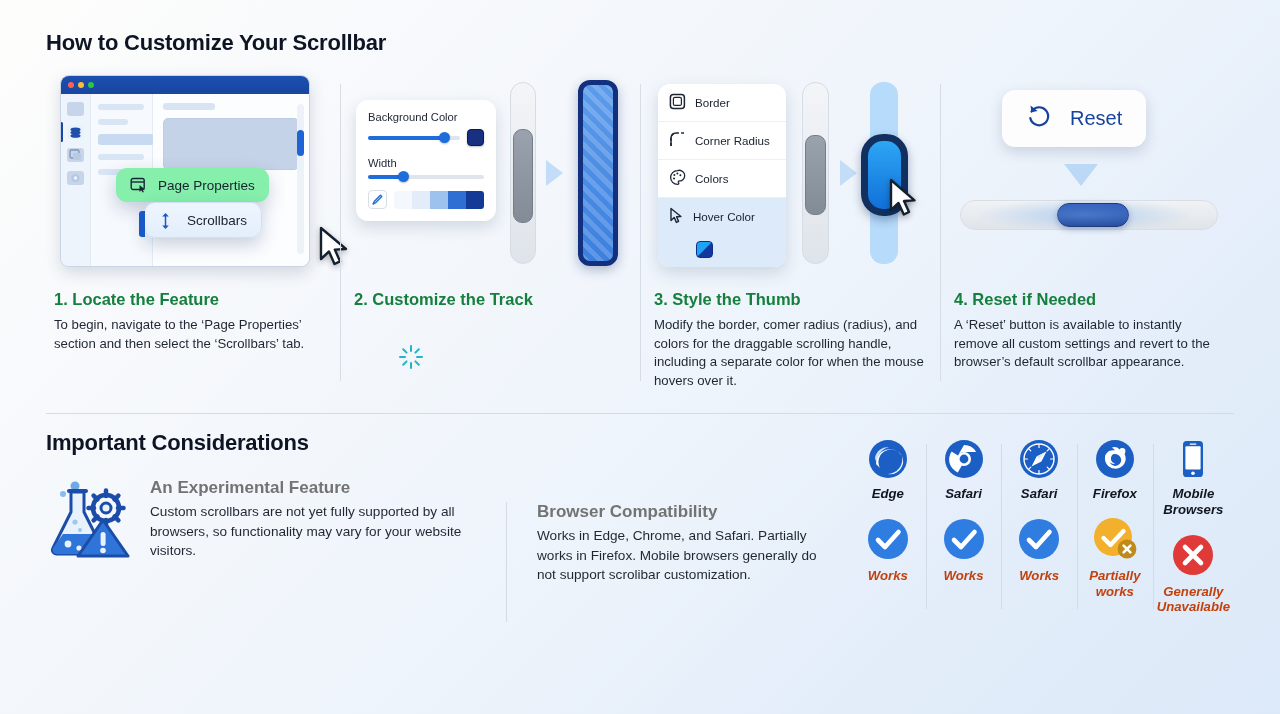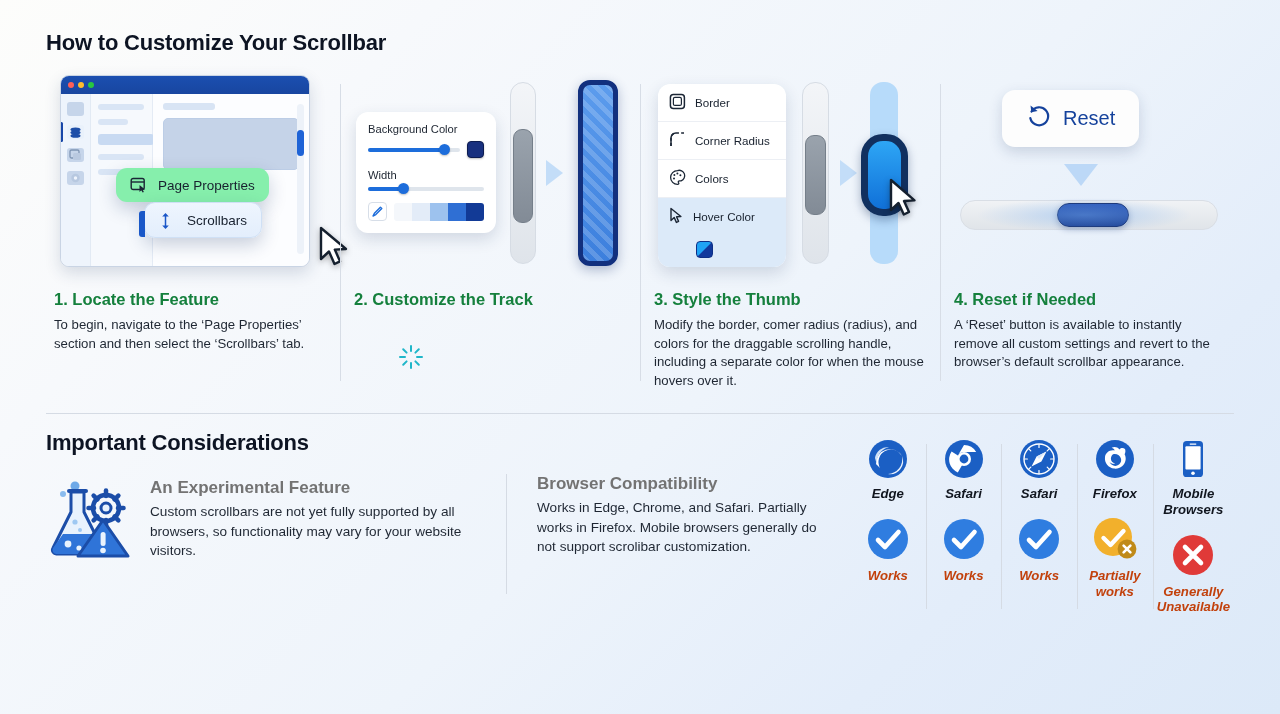--- a/index.html
+++ b/index.html
@@ -141,21 +141,21 @@
   .ico-sm { width: 18px; height: 16px; color: #1b2635; flex: 0 0 auto; }
 
   
   .sparkle { position: absolute; left: 253px; top: 141px; width: 26px; height: 26px; }
   .cursor { position: absolute; }
   .cursor svg { display: block; filter: drop-shadow(0 2px 3px rgba(0,0,0,.3)); }
   .cur1 { left: 264px; top: 154px; }
 
   
   .card {
-    position: absolute; left: 2px; top: 40px;
+    position: absolute; left: 2px; top: 28px;
     width: 140px; background: #fff; border-radius: 12px;
     padding: 11px 12px 12px 12px;
     box-shadow: 0 6px 16px rgba(25,50,95,.16);
   }
   .card-lab { font-size: 11.2px; color: #1d2531; margin-bottom: 6px; }
   .srow { display: flex; align-items: center; gap: 7px; margin-bottom: 11px; }
   .slider { position: relative; height: 4px; border-radius: 3px; background: #dfe5ec; flex: 1; }
   .slider .fill { position: absolute; left:0; top:0; height:4px; border-radius:3px; background:#1d6ddb; }
   .slider .knob {
     position: absolute; top: -4px; width: 11px; height: 11px; border-radius: 50%;
@@ -225,21 +225,21 @@
   .thumb-styled {
     position: absolute; border-radius: 22px;
     background: linear-gradient(180deg,#2ea6f5,#1070d8);
     border: 7px solid #11305f;
     box-shadow: 0 4px 10px rgba(15,40,90,.35);
   }
 
   
   .reset-btn {
     position: absolute; left: 48px; top: 18px;
-    display: flex; align-items: center; gap: 11px;
+    display: flex; align-items: center; gap: 18px;
     background: #fdfdfd; border-radius: 13px;
     padding: 13px 24px; font-size: 20px; font-weight: 500; color: #15429c;
     box-shadow: 0 5px 14px rgba(25,50,95,.17);
   }
   .arrow-d {
     position: absolute; left: 110px; top: 92px; width: 0; height: 0;
     border-left: 17px solid transparent; border-right: 17px solid transparent;
     border-top: 22px solid #bcd8f7;
   }
   .hbar {
@@ -267,21 +267,21 @@
   .consider-col { width: 460px; flex: 0 0 auto; }
   .cons-head {
     font-size: 22px; font-weight: bold; color: #0d1423; letter-spacing: -0.2px;
   }
   .cons-row { display: flex; gap: 18px; margin-top: 22px; align-items: flex-start; }
   .flask { width: 86px; height: 86px; flex: 0 0 auto; }
   .note-title { font-size: 17px; font-weight: bold; color: #737373; margin-bottom: 4px; }
   .note-body { font-size: 13.6px; line-height: 1.44; color: #1f2733; }
 
   .mid-col {
-    flex: 0 0 auto; width: 330px; padding-left: 30px; margin-top: 44px;
+    flex: 0 0 auto; width: 330px; padding-left: 30px; margin-top: 72px;
     border-left: 1px solid #d5dbe4; min-height: 120px;
   }
 
   .compat {
     flex: 1 1 auto; display: flex; margin-top: 8px; padding-left: 14px; font-style: italic;
   }
   .bcol {
     flex: 1 1 0; display: flex; flex-direction: column; align-items: center;
     position: relative; padding: 0 4px;
   }

